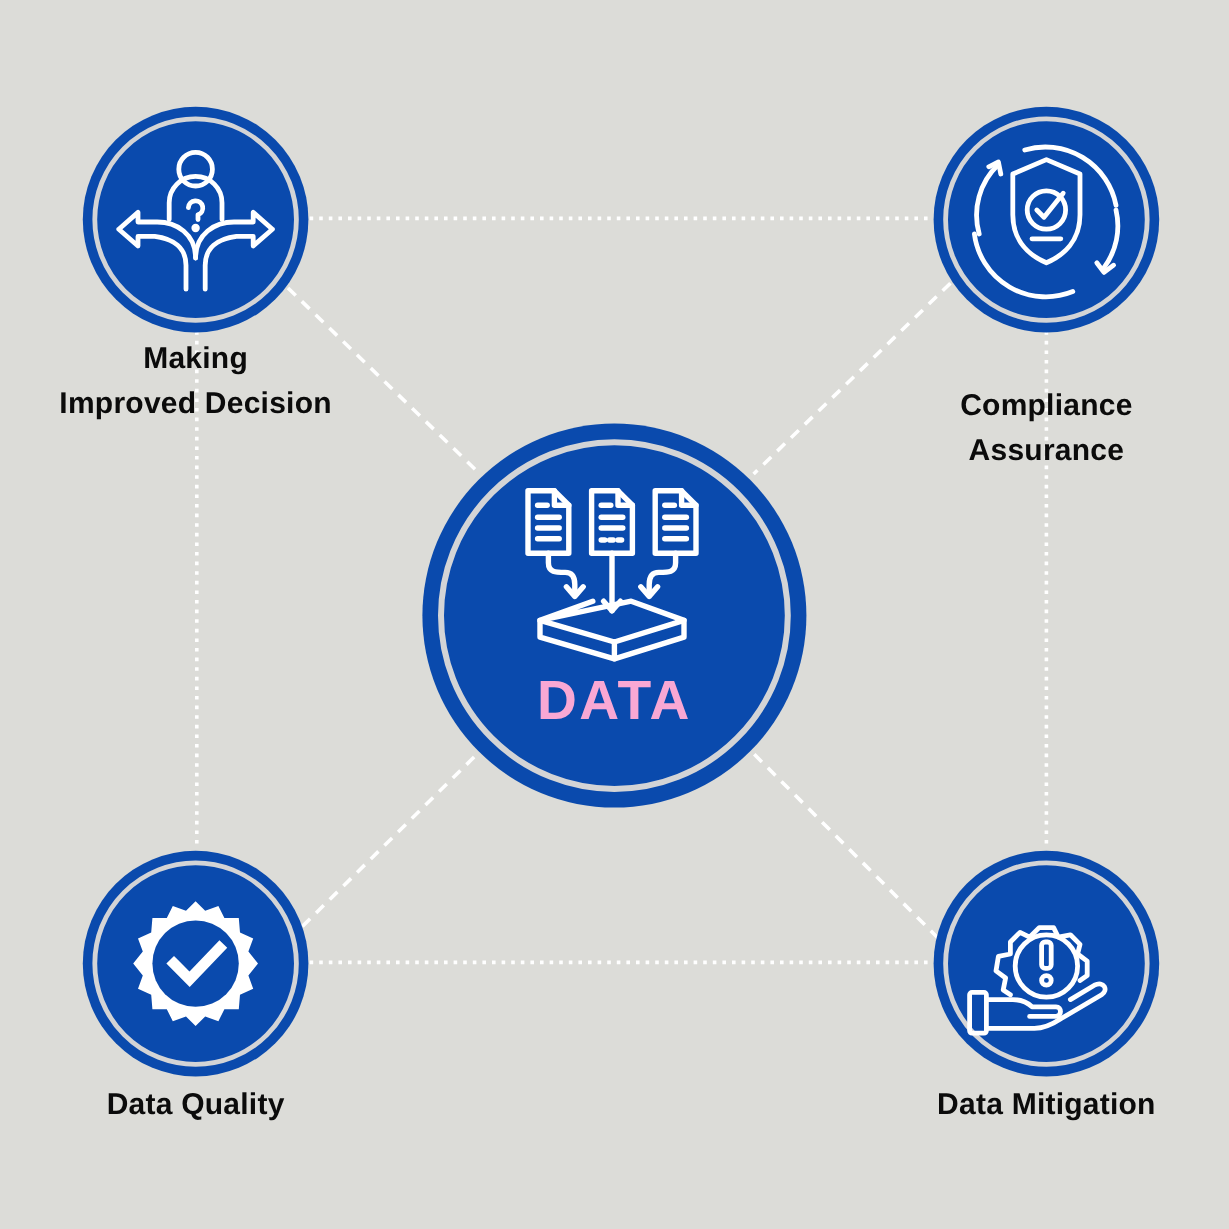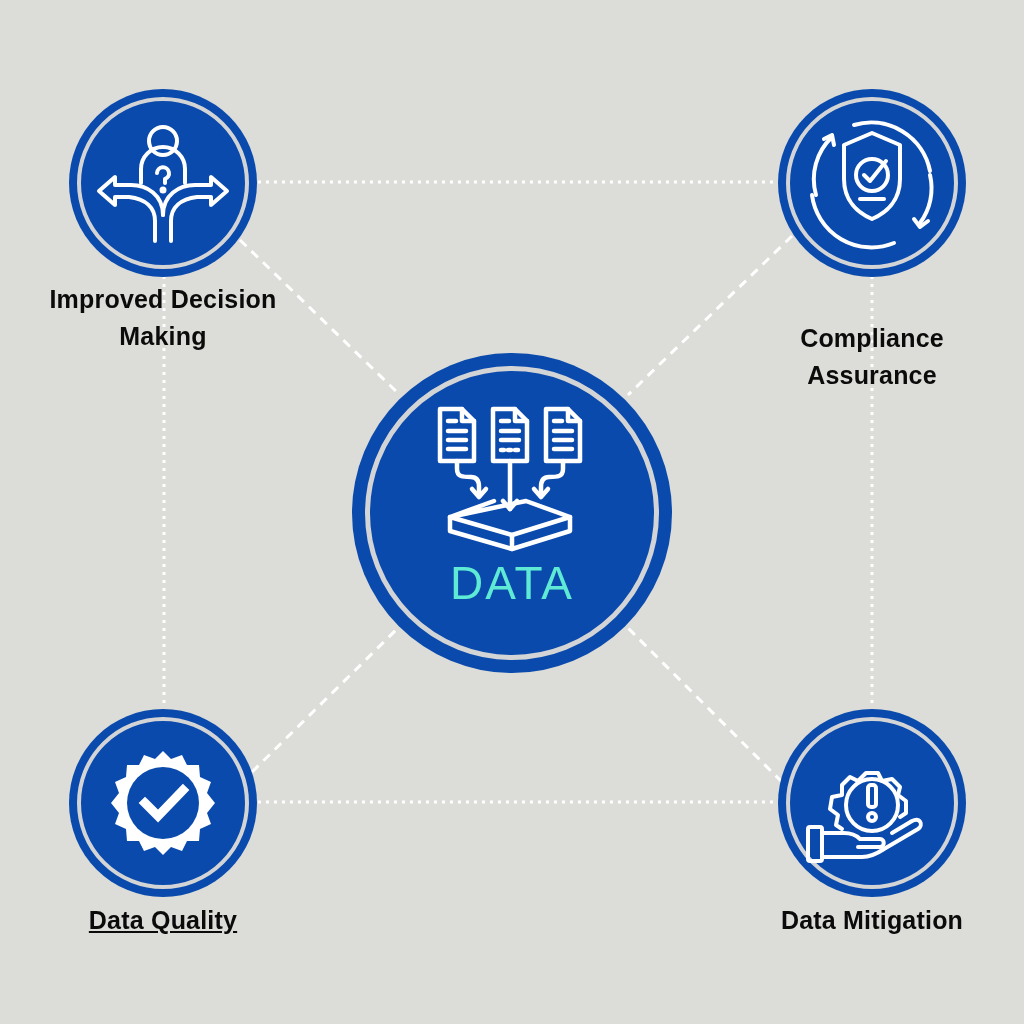--- a/index.html
+++ b/index.html
@@ -2,21 +2,21 @@
 <html><head>
 <meta charset="utf-8">
 <style>
   html, body { margin: 0; padding: 0; }
   body { width: 1024px; height: 1024px; background: #dcdcd8; position: relative; overflow: hidden; font-family: "Liberation Sans", "DejaVu Sans", sans-serif; }
   #connectors { position: absolute; left: 0; top: 0; width: 1024px; height: 1024px; }
   .node { position: absolute; border-radius: 50%; background: #0a4aad; box-sizing: border-box; }
   .node .ring { position: absolute; border-radius: 50%; border: 4px solid #d3d4d6; box-sizing: border-box; }
   .node svg.icon { position: absolute; }
   .label { position: absolute; text-align: center; color: #0b0b0b; font-weight: 700; font-size: 25px; line-height: 37px; width: 300px; letter-spacing: 0.2px; }
-  .center-title { position: absolute; color: #5eead4; font-weight: 400; font-size: 46px; letter-spacing: 2px; width: 200px; text-align: center; }
+  .center-title { position: absolute; color: #f9a8d4; font-weight: 700; font-size: 46px; letter-spacing: 2px; width: 200px; text-align: center; }
 </style>
 </head>
 <body>
 
 <svg id="connectors" viewBox="0 0 1024 1024">
   <g stroke="#ffffff" stroke-width="3" fill="none" stroke-linecap="butt">
 
     <line x1="258" y1="182" x2="778" y2="182" stroke-dasharray="3 5"></line>
     <line x1="258" y1="802" x2="778" y2="802" stroke-dasharray="3 5"></line>
     <line x1="164" y1="276" x2="164" y2="708" stroke-dasharray="3 5"></line>
@@ -34,22 +34,22 @@
   <svg class="icon" style="left:24px; top:24px; width:140px; height:140px;" viewBox="0 0 140 140" fill="none" stroke="#ffffff" stroke-width="4" stroke-linejoin="round" stroke-linecap="round">
     <circle cx="70" cy="28" r="14"></circle>
     <path d="M48 70 V56 a22 22 0 0 1 44 0 V70"></path>
     <path d="M64 60 a6 6 0 1 1 8 6 v4"></path>
     <circle cx="70" cy="77" r="1.5" fill="#ffffff"></circle>
     <path d="M62 128 V108 c0-14 -10-22 -26-24 H22 V92 L6 78 L22 64 V72 H38 c16 0 32 10 32 30"></path>
     <path d="M78 128 V108 c0-14 10-22 26-24 H118 V92 L134 78 L118 64 V72 H102 c-16 0-32 10-32 30"></path>
   </svg>
 </div>
 <div class="label" style="left:13px; top:281px;">
+  <div>Making</div>
   <div>Improved Decision</div>
-  <div>Making</div>
 </div>
 
 <div class="node" style="left:778px; top:89px; width:188px; height:188px;">
   <div class="ring" style="left:8px; top:8px; width:172px; height:172px;"></div>
   <svg class="icon" style="left:24px; top:24px; width:140px; height:140px;" viewBox="0 0 140 140" fill="none" stroke="#ffffff" stroke-width="4" stroke-linejoin="round" stroke-linecap="round">
     <path d="M52 12 A60 60 0 0 1 128 58"></path>
     <path d="M92 130 A60 60 0 0 1 10 82"></path>
     <path d="M14 82 A58 58 0 0 1 30 24"></path>
     <path d="M22 26 L30 22 L32 32"></path>
     <path d="M128 62 A58 58 0 0 1 118 110"></path>
@@ -107,21 +107,21 @@
 </div>
 
 <div class="node" style="left:69px; top:709px; width:188px; height:188px;">
   <div class="ring" style="left:8px; top:8px; width:172px; height:172px;"></div>
   <svg class="icon" style="left:38px; top:38px; width:112px; height:112px;" viewBox="0 0 112 112">
     <path fill="#ffffff" d="M56 4 L64 12 L75 8 L80 18 L92 18 L93 30 L104 35 L100 46 L108 56 L100 66 L104 77 L93 82 L92 94 L80 94 L75 104 L64 100 L56 108 L48 100 L37 104 L32 94 L20 94 L19 82 L8 77 L12 66 L4 56 L12 46 L8 35 L19 30 L20 18 L32 18 L37 8 L48 12 Z"></path>
     <circle cx="56" cy="56" r="36" fill="#0a4aad"></circle>
     <path d="M38 56 L51 69 L76 43" fill="none" stroke="#ffffff" stroke-width="9" stroke-linecap="square" stroke-linejoin="miter"></path>
   </svg>
 </div>
-<div class="label" style="left:13px; top:902px;text-decoration:underline;">
+<div class="label" style="left:13px; top:902px;">
   <div>Data Quality</div>
 </div>
 
 <div class="node" style="left:778px; top:709px; width:188px; height:188px;">
   <div class="ring" style="left:8px; top:8px; width:172px; height:172px;"></div>
   <svg class="icon" style="left:24px; top:24px; width:140px; height:140px;" viewBox="0 0 140 140" fill="none" stroke="#ffffff" stroke-width="4" stroke-linejoin="round" stroke-linecap="round">
     <path d="M40 96 L34 92 L36 82 L28 76 L30 64 L40 62 L40 52 L48 44 L56 48 L64 40 L76 40 L80 48 L90 46 L98 54 L96 62 L104 68 L104 80 L98 84"></path>
     <circle cx="70" cy="72" r="26"></circle>
     <rect x="66" y="52" width="8" height="22" rx="3"></rect>
     <circle cx="70" cy="84" r="4"></circle>

